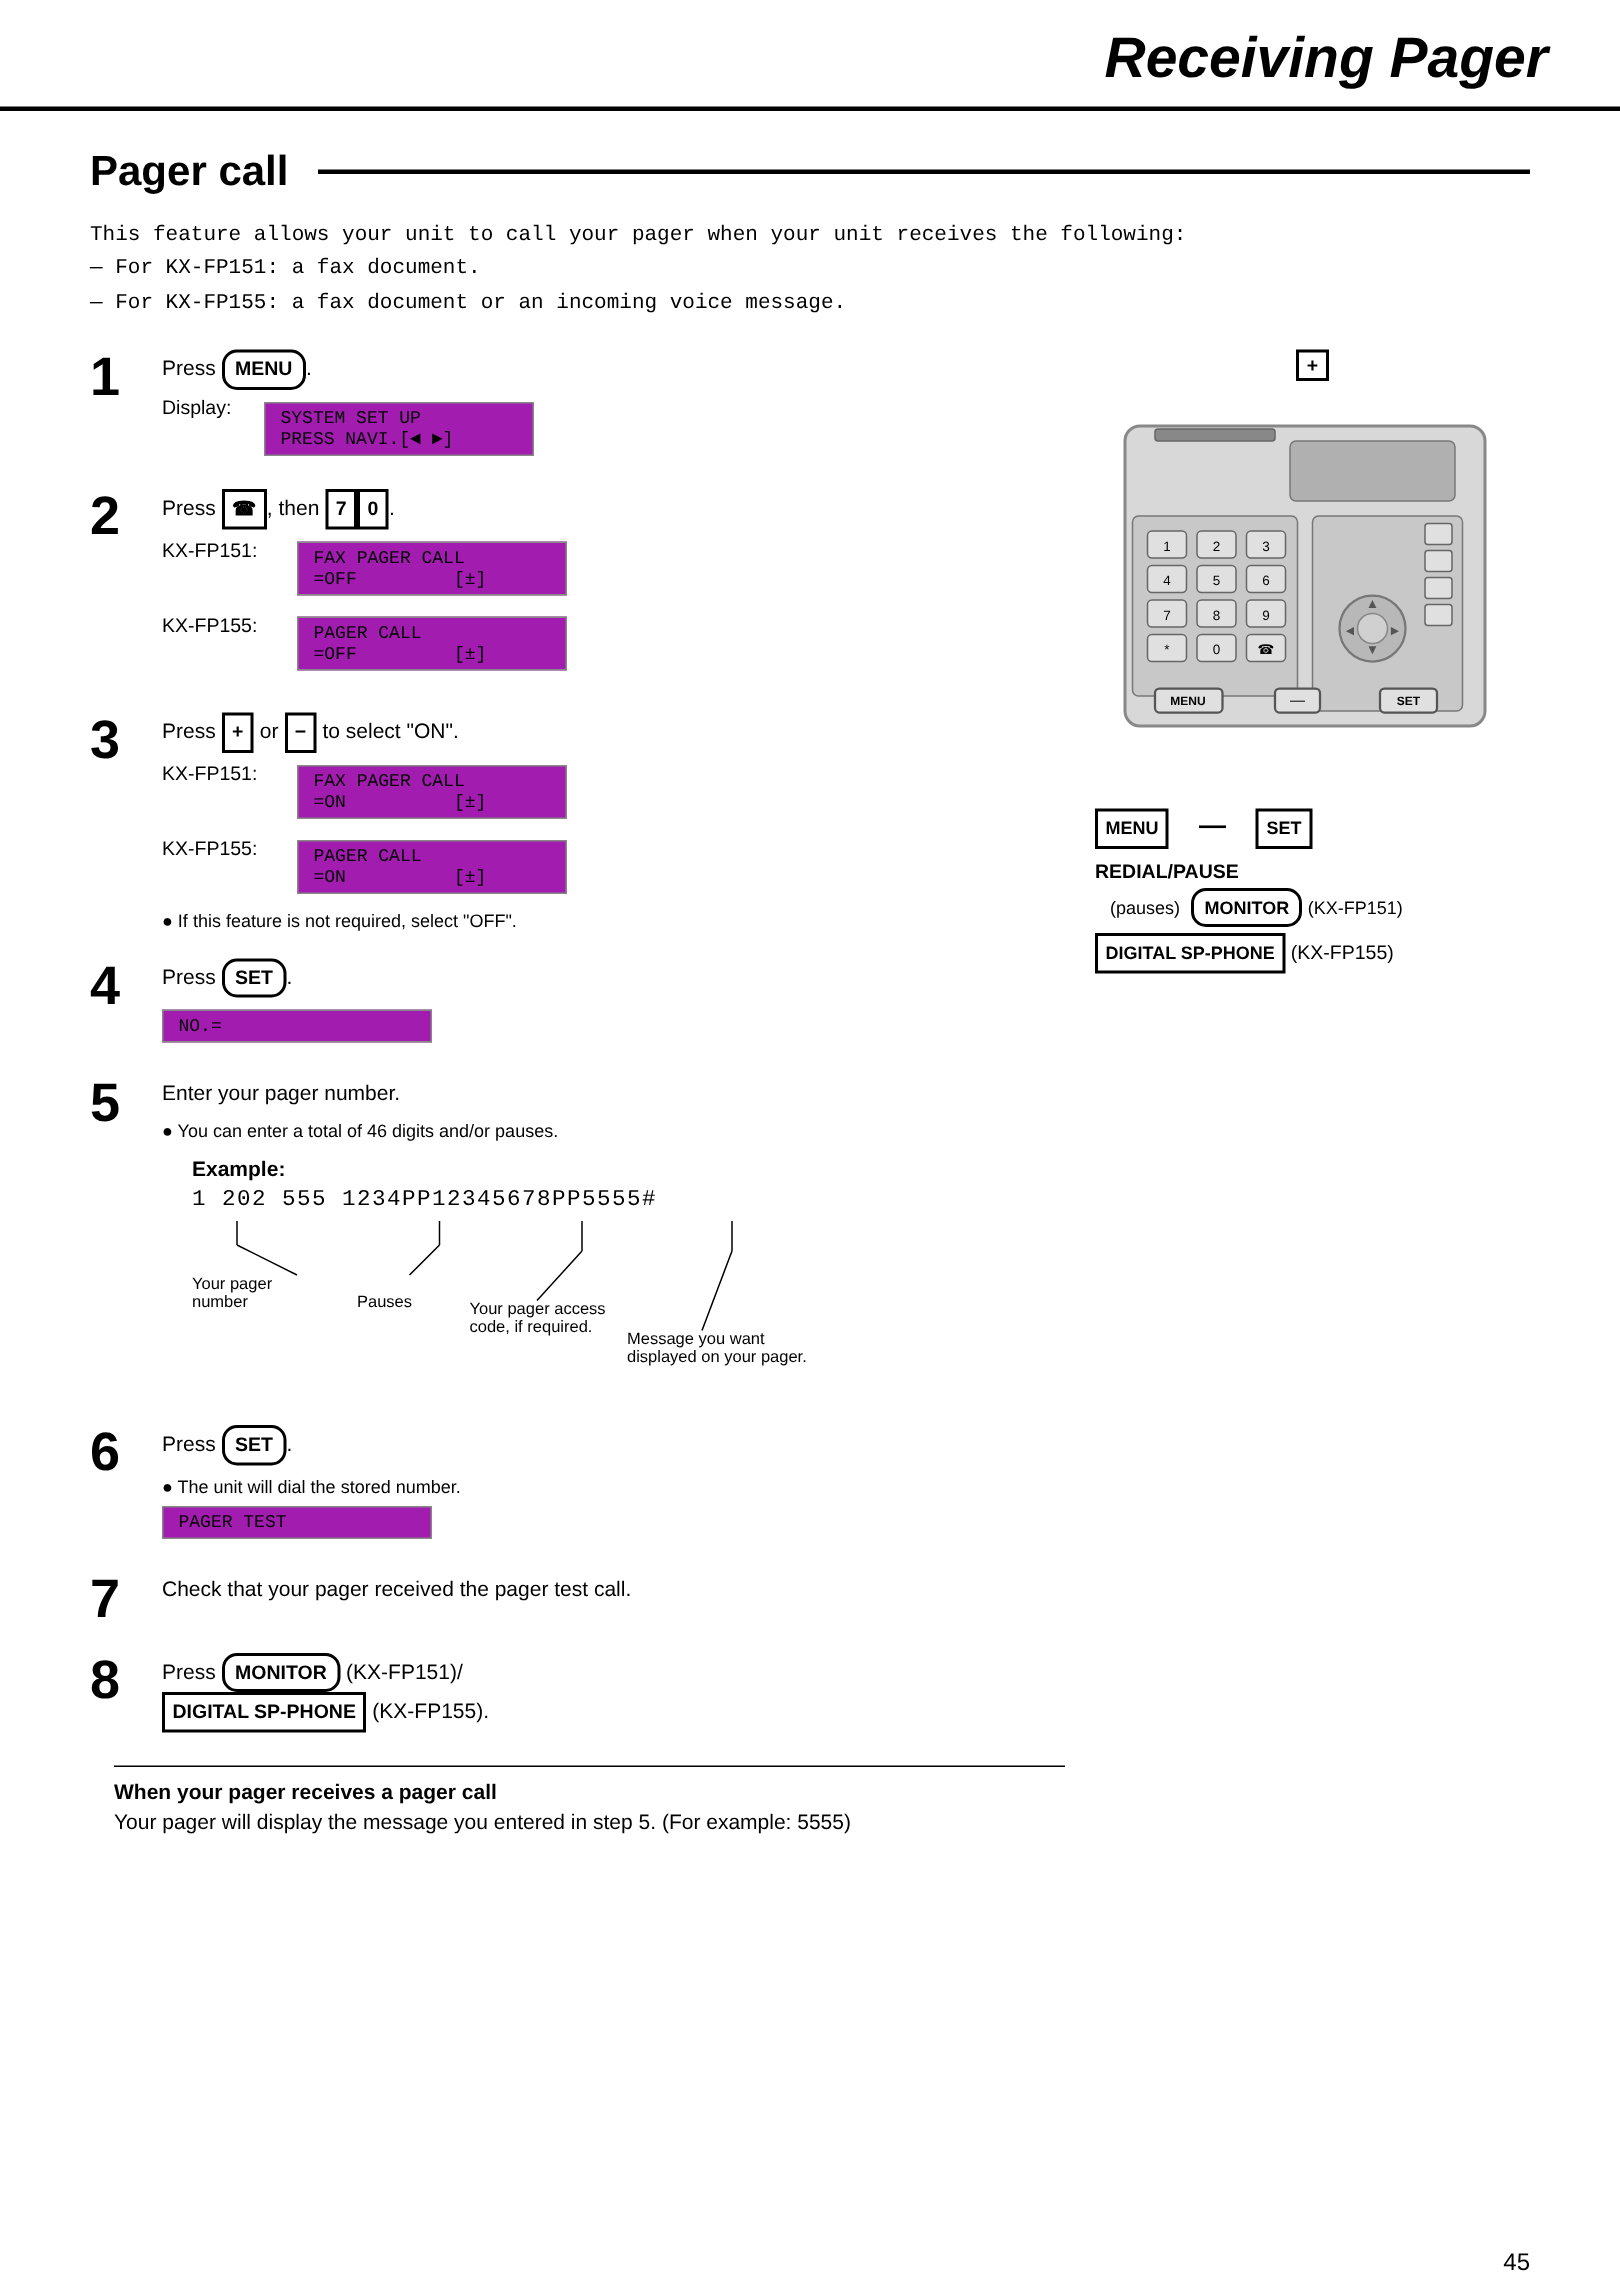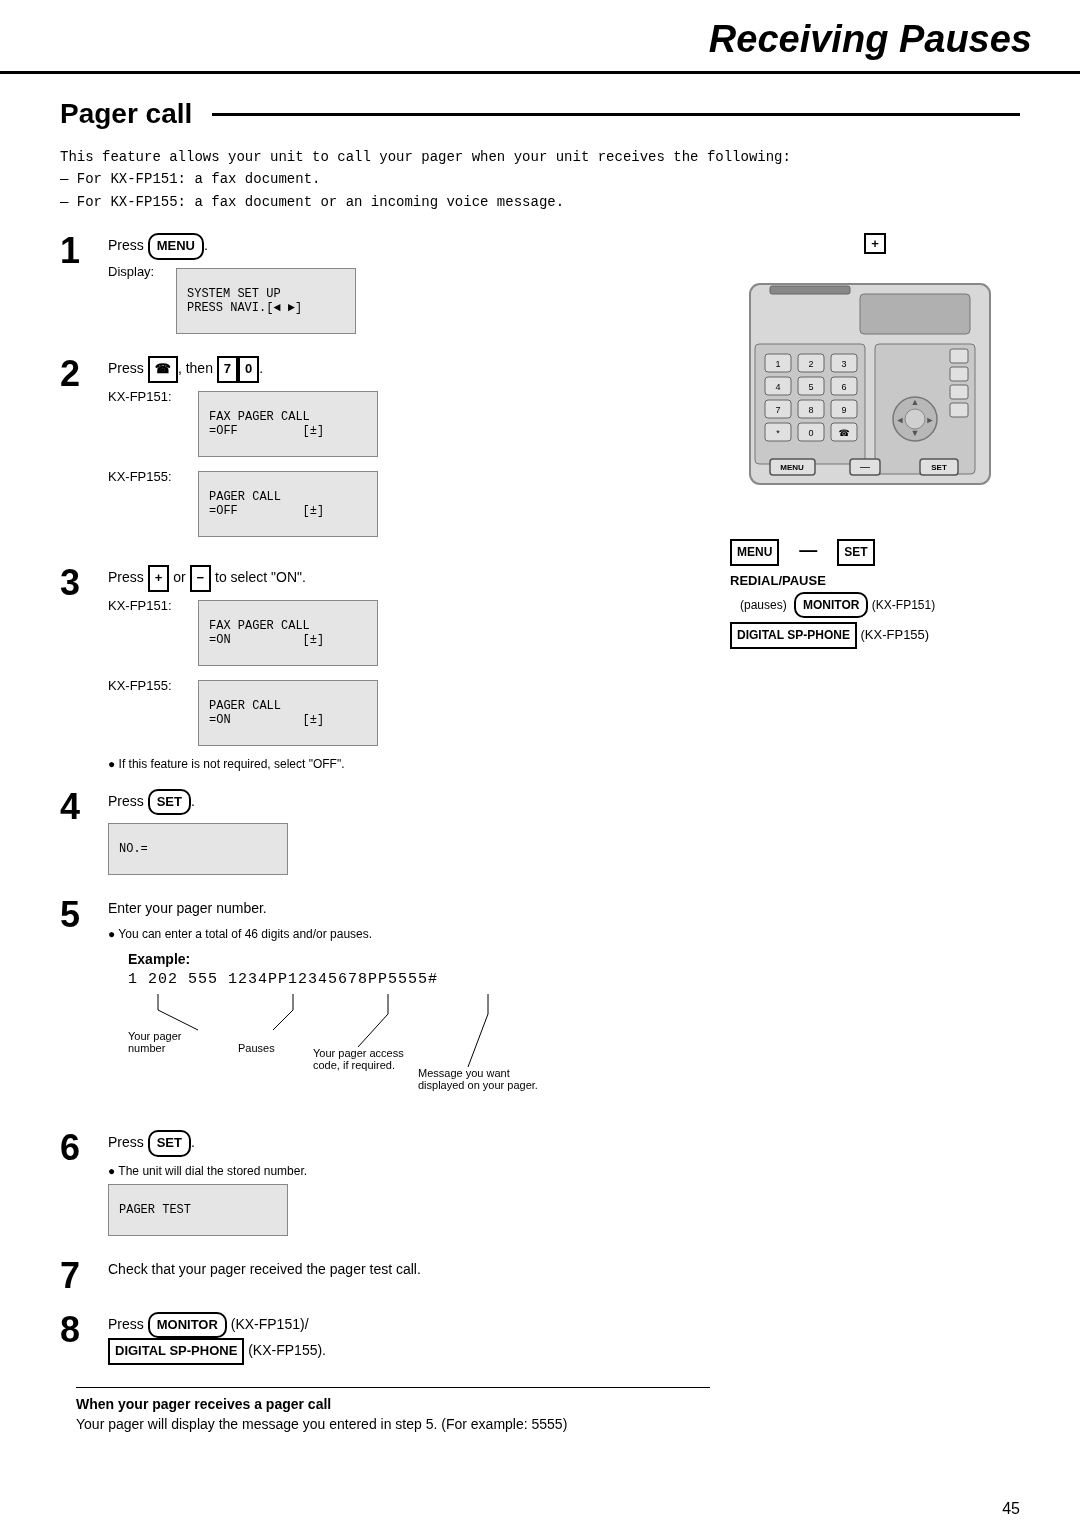--- a/index.html
+++ b/index.html
@@ -111,24 +111,24 @@
       border-radius: 10px;
       padding: 1px 7px;
       font-size: 13px;
       font-weight: bold;
       background: #fff;
     }
 
     
     .display-box {
       border: 1px solid #888;
-      background: #e5e5e5;
+      background: #a21caf;
       font-family: 'Courier New', monospace;
       font-size: 12px;
-      padding: 18px 10px;
+      padding: 3px 10px;
       margin: 4px 0 4px 0;
       display: inline-block;
       min-width: 180px;
     }
 
     
     .sub-item {
       display: flex;
       align-items: flex-start;
       margin-bottom: 6px;
@@ -199,21 +199,21 @@
 
     
     .fax-svg-container {
       margin-top: 10px;
     }
   </style>
 </head>
 <body>
 
 <div class="header">
-  <span class="header-title">Receiving Pauses</span>
+  <span class="header-title">Receiving Pager</span>
 </div>
 
 <div class="content">
 
   <div class="section-heading">
     <span>Pager call</span>
   </div>
 
   <div class="intro">
     <p>This feature allows your unit to call your pager when your unit receives the following:</p>

